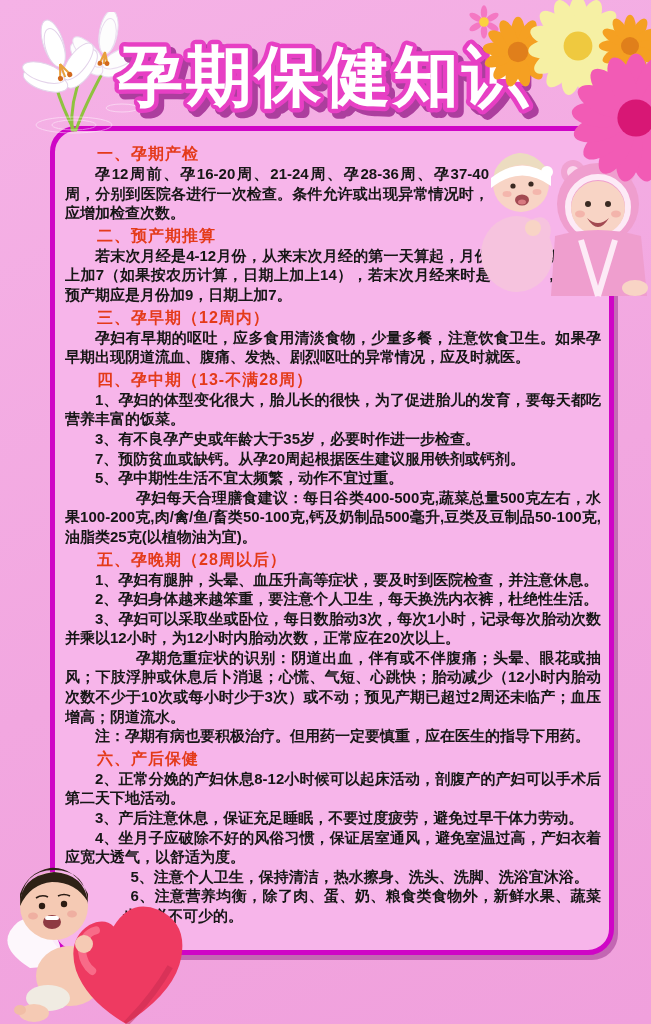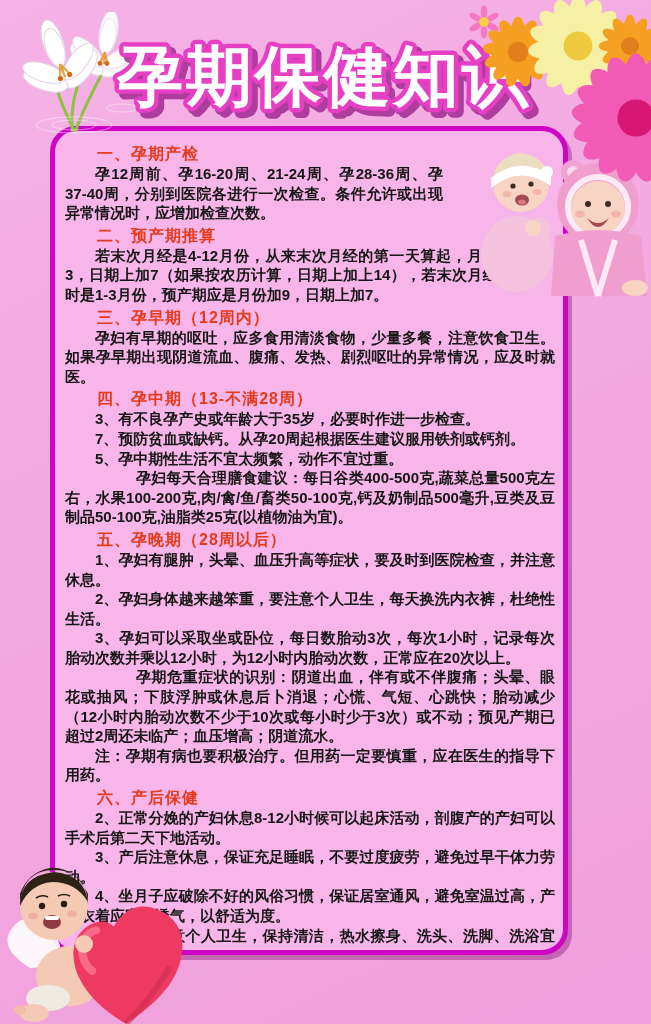--- a/index.html
+++ b/index.html
@@ -9,21 +9,21 @@
     font-family:"Liberation Sans","DejaVu Sans",sans-serif;
   }
   
   .title-wrap{position:absolute;left:84px;top:34px;z-index:6;}
   .title-main{fill:#ffffff;stroke:#e73fc4;stroke-width:9;paint-order:stroke;
     stroke-linejoin:round;font-weight:bold;font-size:66px;letter-spacing:3px;}
   .title-shadow{fill:#a02b92;stroke:#a02b92;stroke-width:10;paint-order:stroke;
     stroke-linejoin:round;font-weight:bold;font-size:66px;letter-spacing:3px;opacity:.85;}
   
   .content-box{
-    position:absolute;left:50px;top:126px;width:518px;height:829px;box-sizing:border-box;
+    position:absolute;left:50px;top:126px;width:564px;height:829px;box-sizing:border-box;
     border:5px solid #cf05c6;border-radius:26px;background:#f7b5ea;
     box-shadow:4px 5px 0 rgba(122,8,110,.38);z-index:1;
   }
   .sections{
     position:absolute;left:10px;right:8px;top:10px;bottom:4px;overflow:hidden;
     color:#161616;font-size:15px;line-height:19.6px;font-weight:600;
     text-align:justify;
   }
   .sec-heading{
     margin:2px 0 0 0;font-size:16px;line-height:21px;color:#e43a19;
@@ -188,20 +188,21 @@
         <section class="sec seminarrow">
           <h2 class="sec-heading">二、预产期推算</h2>
           <p class="para">若末次月经是4-12月份，从来末次月经的第一天算起，月份减3，日期上加7（如果按农历计算，日期上加上14），若末次月经来时是1-3月份，预产期应是月份加9，日期上加7。</p>
         </section>
         <section class="sec">
           <h2 class="sec-heading">三、孕早期（12周内）</h2>
           <p class="para">孕妇有早期的呕吐，应多食用清淡食物，少量多餐，注意饮食卫生。如果孕早期出现阴道流血、腹痛、发热、剧烈呕吐的异常情况，应及时就医。</p>
         </section>
         <section class="sec">
           <h2 class="sec-heading">四、孕中期（13-不满28周）</h2>
+          <p class="para">1、孕妇的体型变化很大，胎儿长的很快，为了促进胎儿的发育，要每天都吃营养丰富的饭菜。</p>
           <p class="para">3、有不良孕产史或年龄大于35岁，必要时作进一步检查。</p>
           <p class="para">7、预防贫血或缺钙。从孕20周起根据医生建议服用铁剂或钙剂。</p>
           <p class="para">5、孕中期性生活不宜太频繁，动作不宜过重。</p>
           <p class="para"><b class="lead">孕妇每天合理膳食建议：</b>每日谷类400-500克,蔬菜总量500克左右，水果100-200克,肉/禽/鱼/畜类50-100克,钙及奶制品500毫升,豆类及豆制品50-100克,油脂类25克(以植物油为宜)。</p>
         </section>
         <section class="sec">
           <h2 class="sec-heading">五、孕晚期（28周以后）</h2>
           <p class="para">1、孕妇有腿肿，头晕、血压升高等症状，要及时到医院检查，并注意休息。</p>
           <p class="para">2、孕妇身体越来越笨重，要注意个人卫生，每天换洗内衣裤，杜绝性生活。</p>
           <p class="para">3、孕妇可以采取坐或卧位，每日数胎动3次，每次1小时，记录每次胎动次数并乘以12小时，为12小时内胎动次数，正常应在20次以上。</p>

